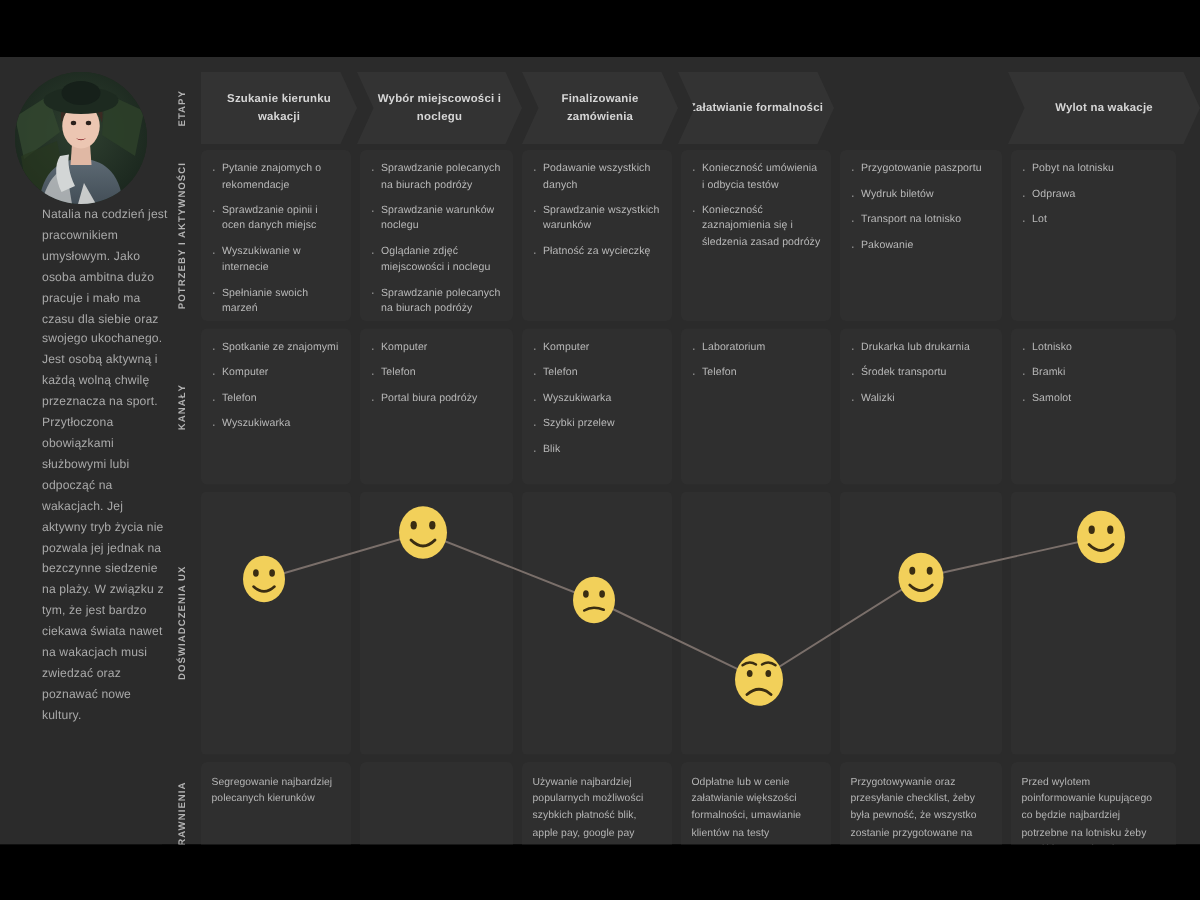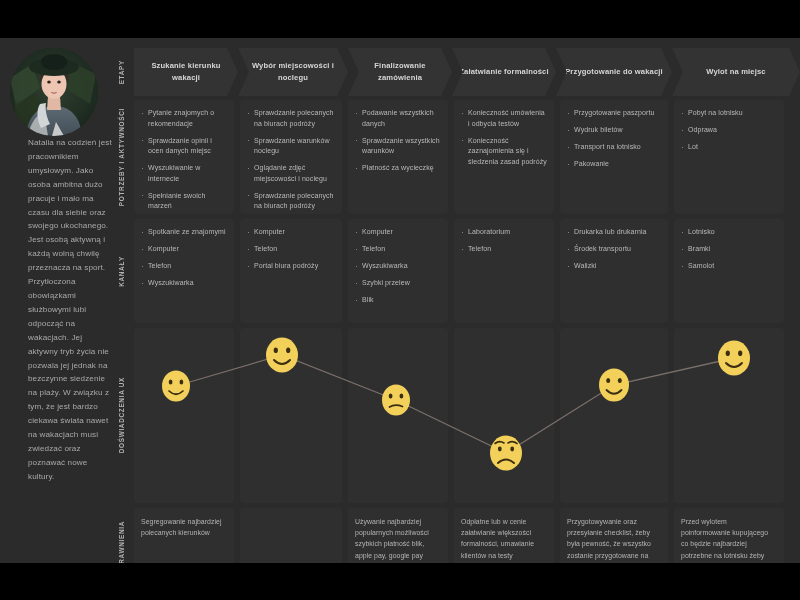--- a/index.html
+++ b/index.html
@@ -231,25 +231,22 @@
         </div>
       <div class="stage" style="left:214px;width:104px;">
           <div class="stage-label">Finalizowanie zamówienia</div>
         </div>
       <div class="stage" style="left:104px;width:110px;">
           <div class="stage-label">Wybór miejscowości  i noclegu</div>
         </div>
       <div class="stage" style="left:318px;width:104px;">
           <div class="stage-label">Załatwianie formalności</div>
         </div>
-      <div class="stage" style="left:422px;width:116px;">
-          <div class="stage-label">Przygotowanie do wakacji</div>
-        </div>
       <div class="stage" style="left:538px;width:128px;">
-          <div class="stage-label">Wylot na miejsc</div>
+          <div class="stage-label">Wylot na wakacje</div>
         </div>
     </div>
 
     <div class="band" id="band-needs">
       <div class="card card-needs" style="left:0px;width:100px;">
         <ul class="bullets">
           <li>Pytanie znajomych o rekomendacje</li>
           <li>Sprawdzanie opinii i ocen danych miejsc</li>
           <li>Wyszukiwanie w internecie</li>
           <li>Spełnianie swoich marzeń</li>

